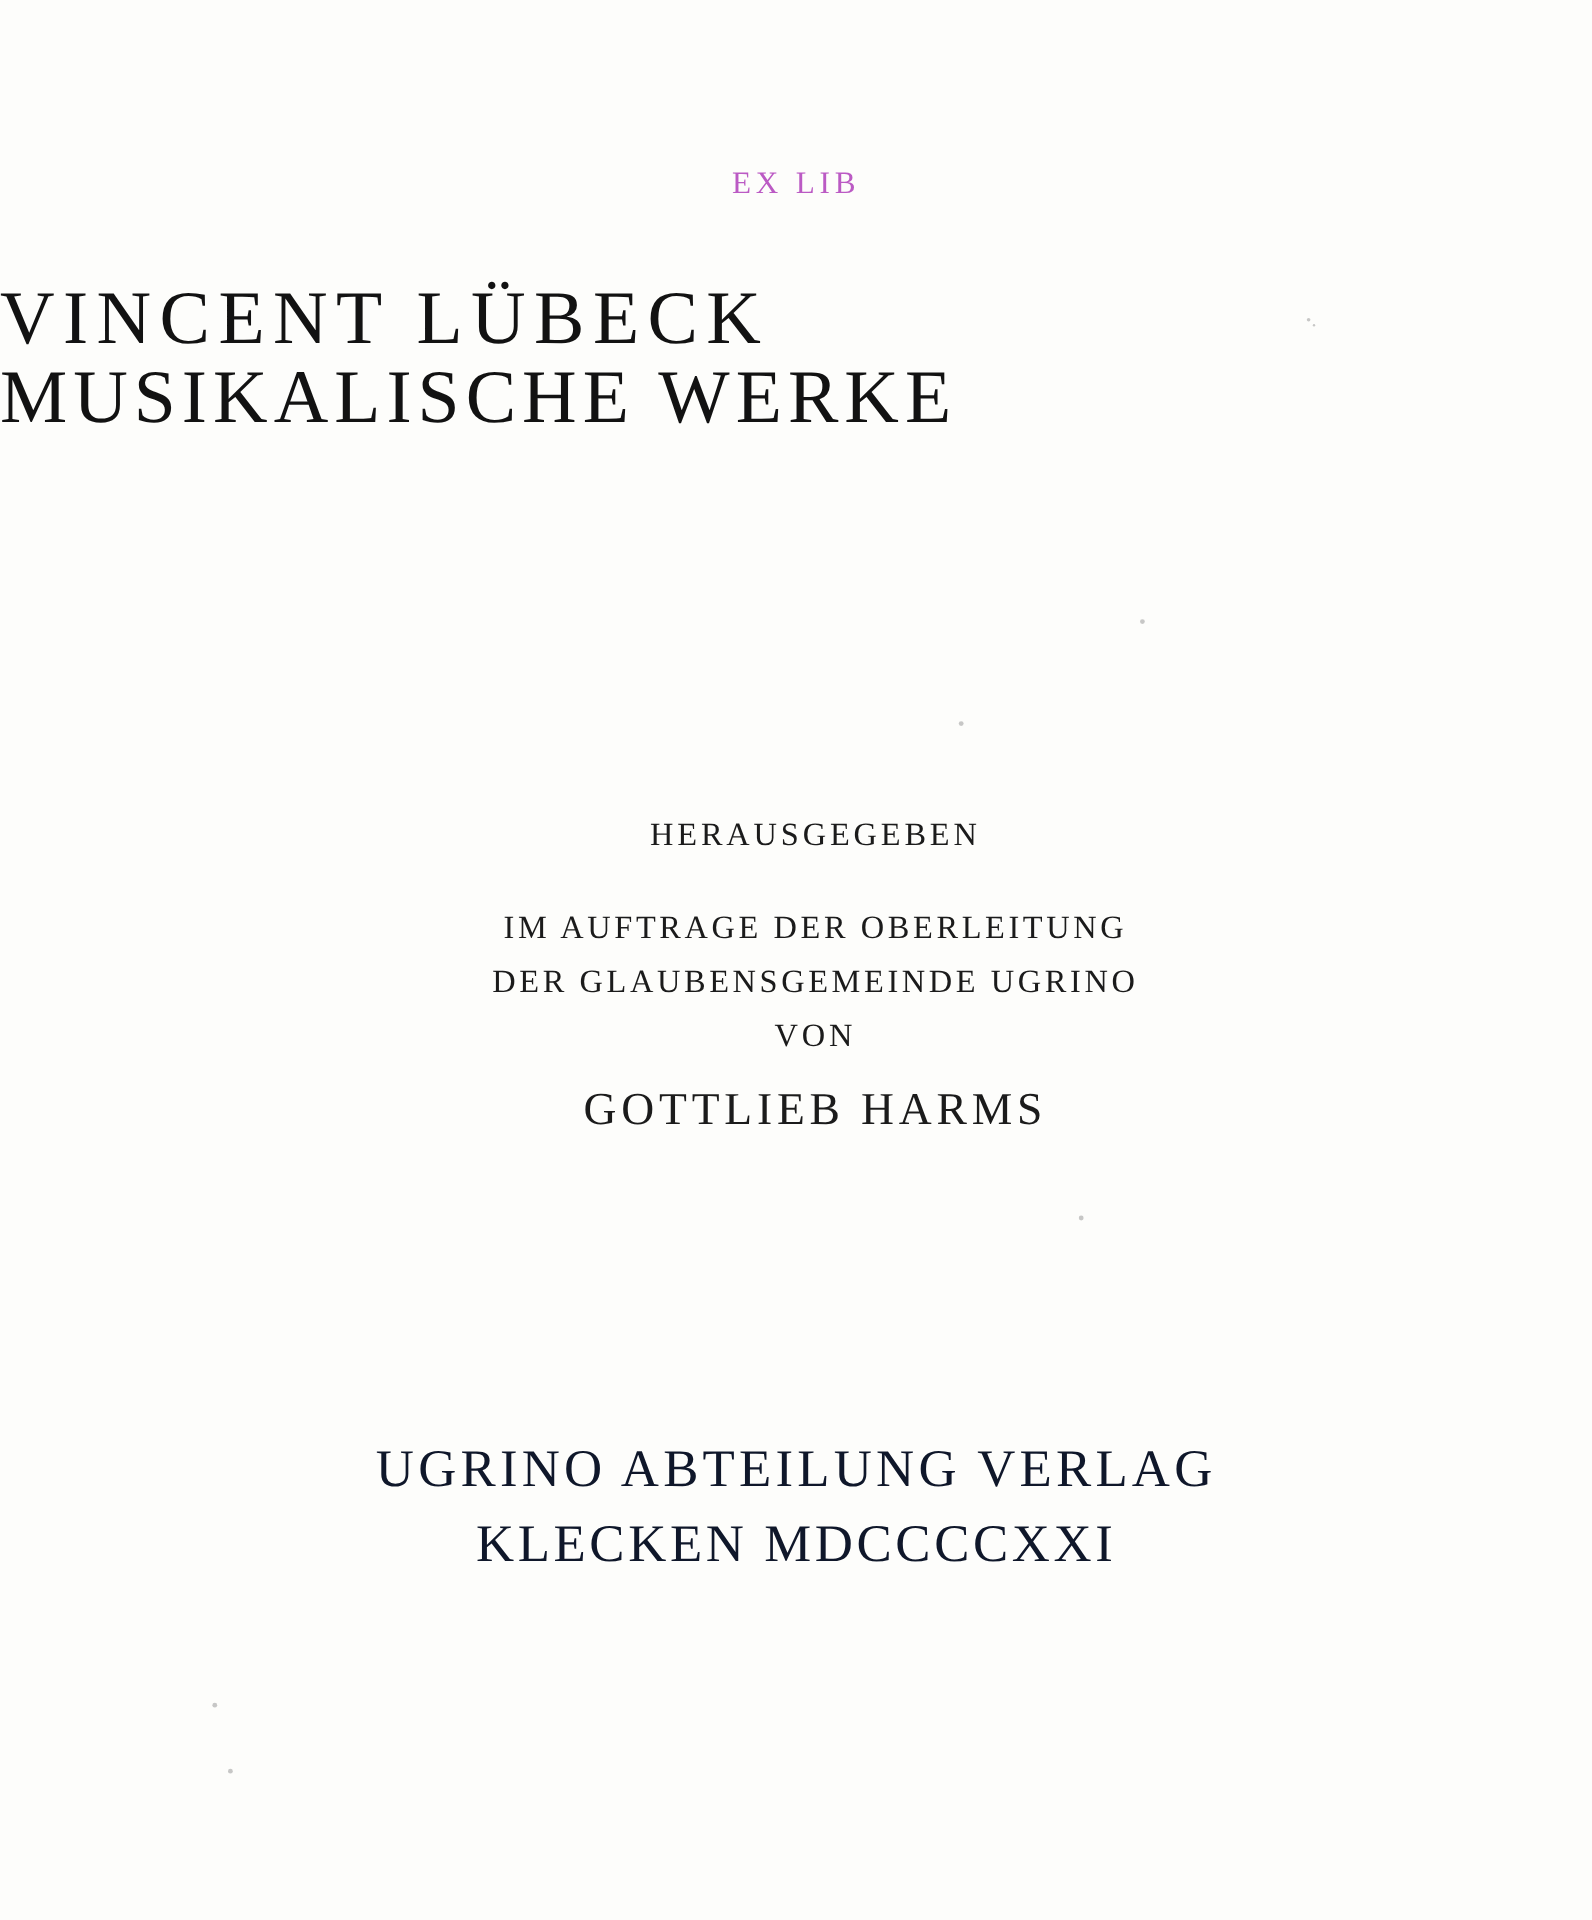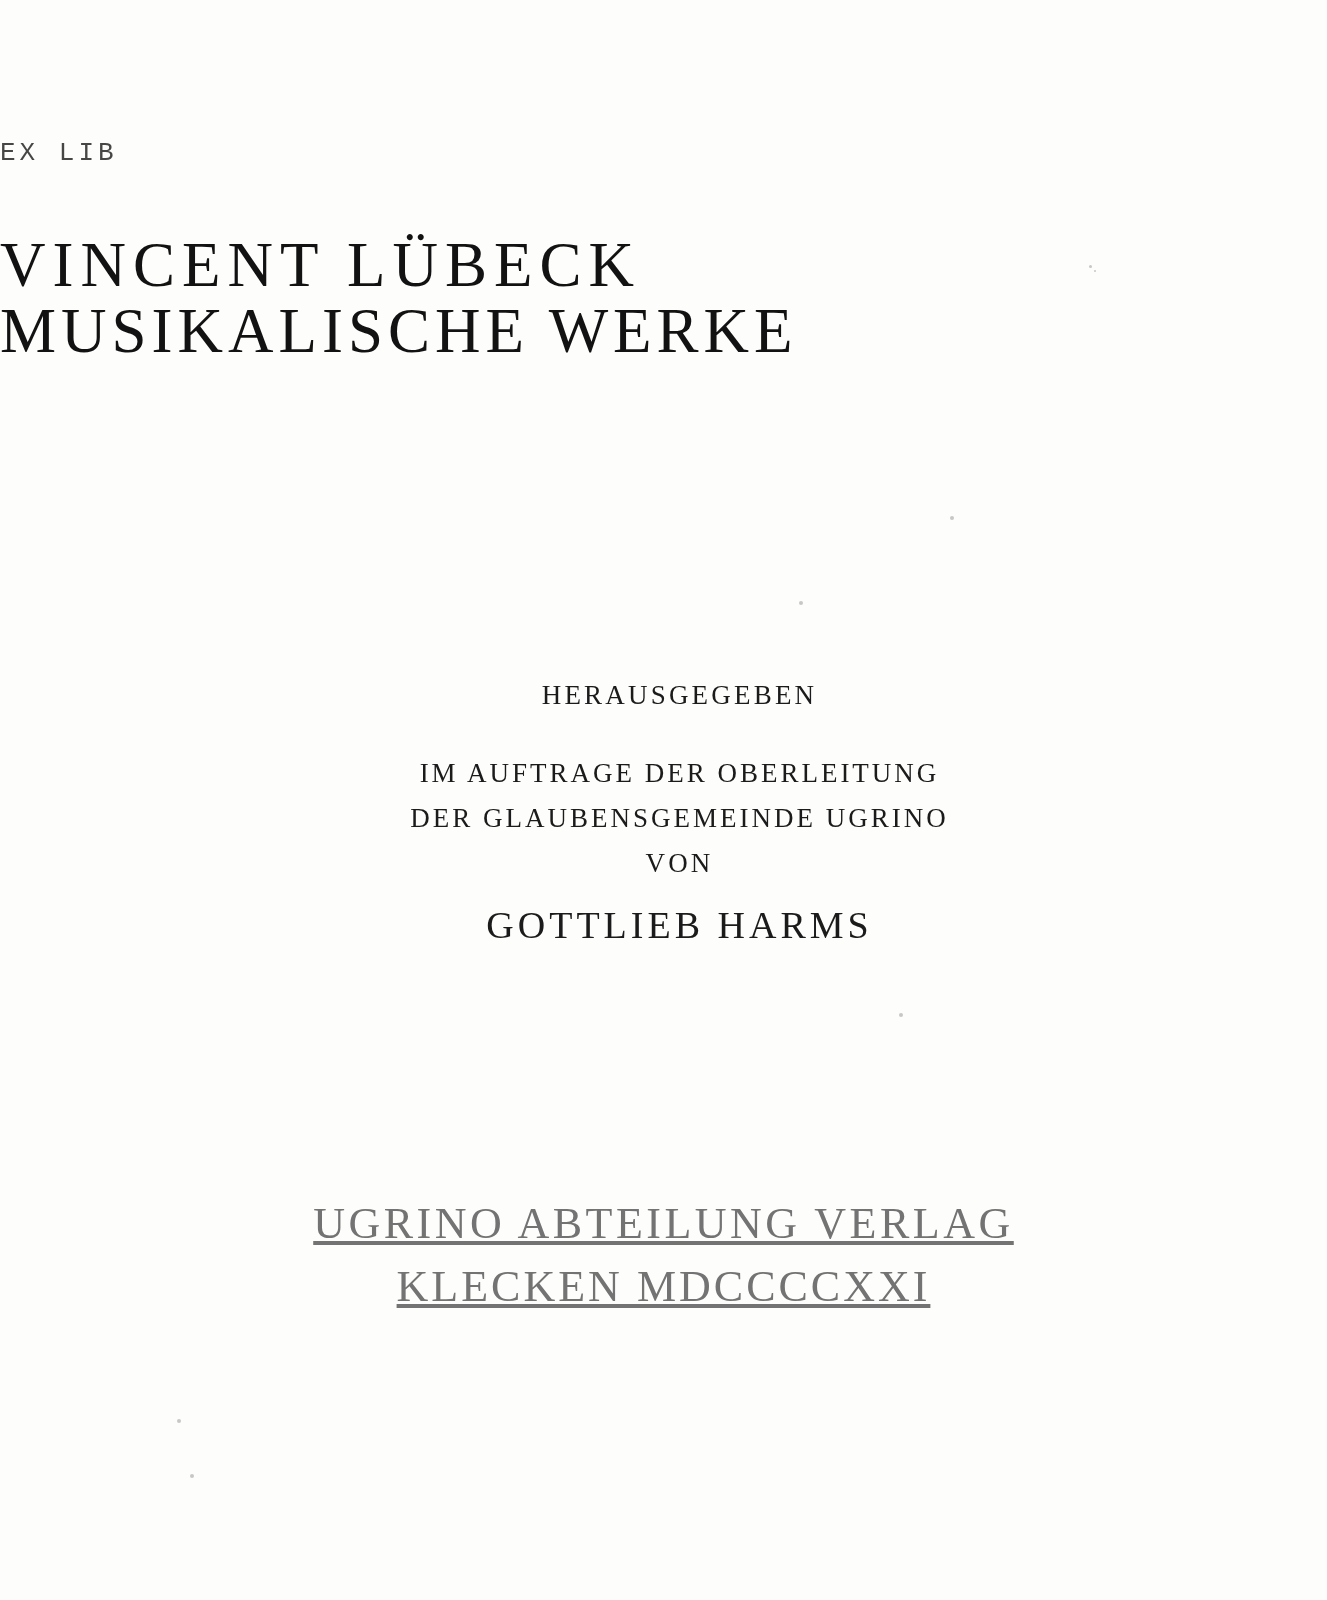--- a/index.html
+++ b/index.html
@@ -21,24 +21,25 @@
     inset: 0;
     background: #fdfdfb;
   }
 
   
   .top-mark {
     position: absolute;
     top: 138px;
     left: 0;
     width: 100%;
-    font-family: Liberation Mono, monospace;
+    text-align: center;
+    font-family: Liberation Serif, serif;
     font-size: 26px;
     letter-spacing: 4px;
-    color: #000000;
+    color: #a21caf;
     opacity: 0.72;
     filter: blur(0.6px);
     user-select: none;
   }
 
   .title-block {
     position: absolute;
     top: 232px;
     left: 0;
     width: 100%;
@@ -93,22 +94,21 @@
     letter-spacing: 4px;
     margin-top: 24px;
   }
 
   .imprint-block {
     position: absolute;
     top: 1198px;
     left: 0;
     width: 100%;
     text-align: center;
-    color: #737373;
-    text-decoration: underline;
+    color: #0f172a;
   }
   .imprint-publisher {
     font-size: 44px;
     letter-spacing: 3.5px;
   }
   .imprint-place {
     font-size: 44px;
     letter-spacing: 3px;
     margin-top: 12px;
   }

